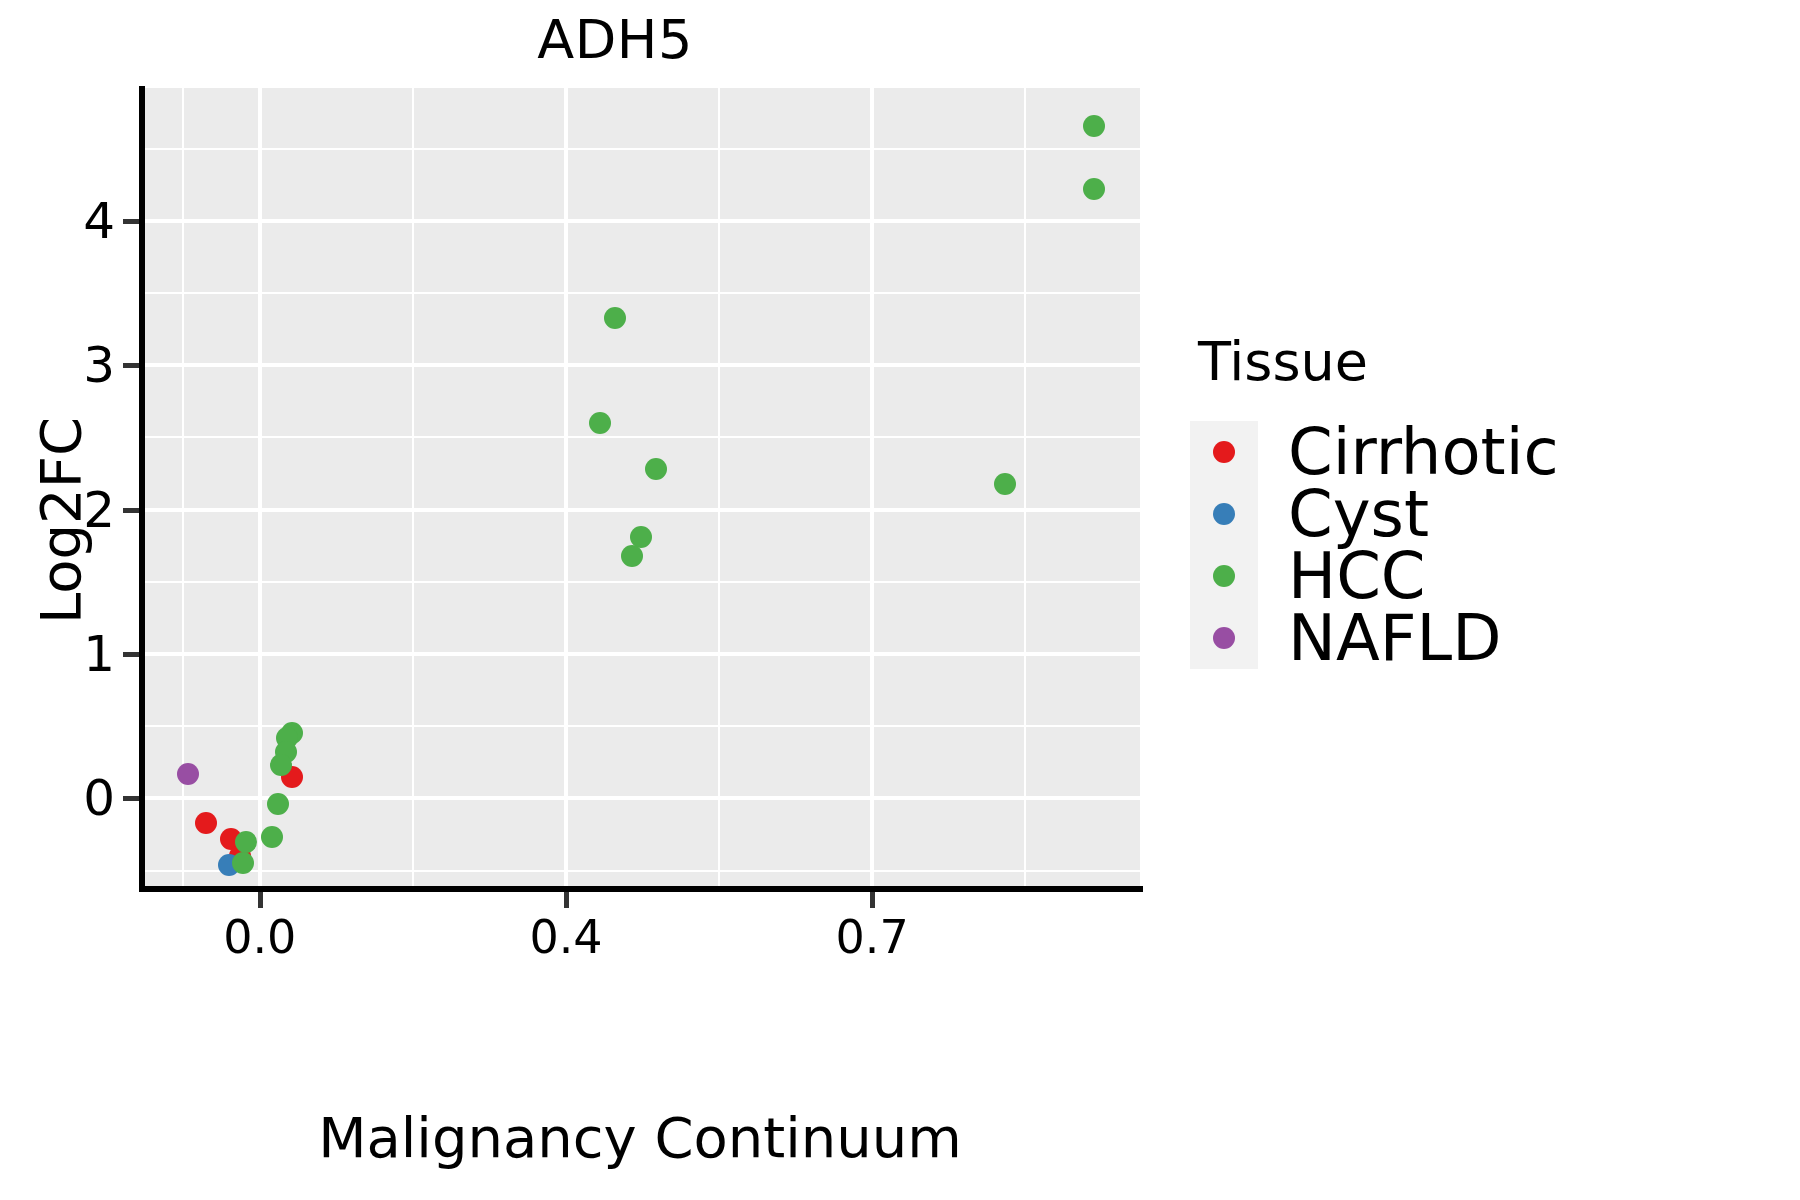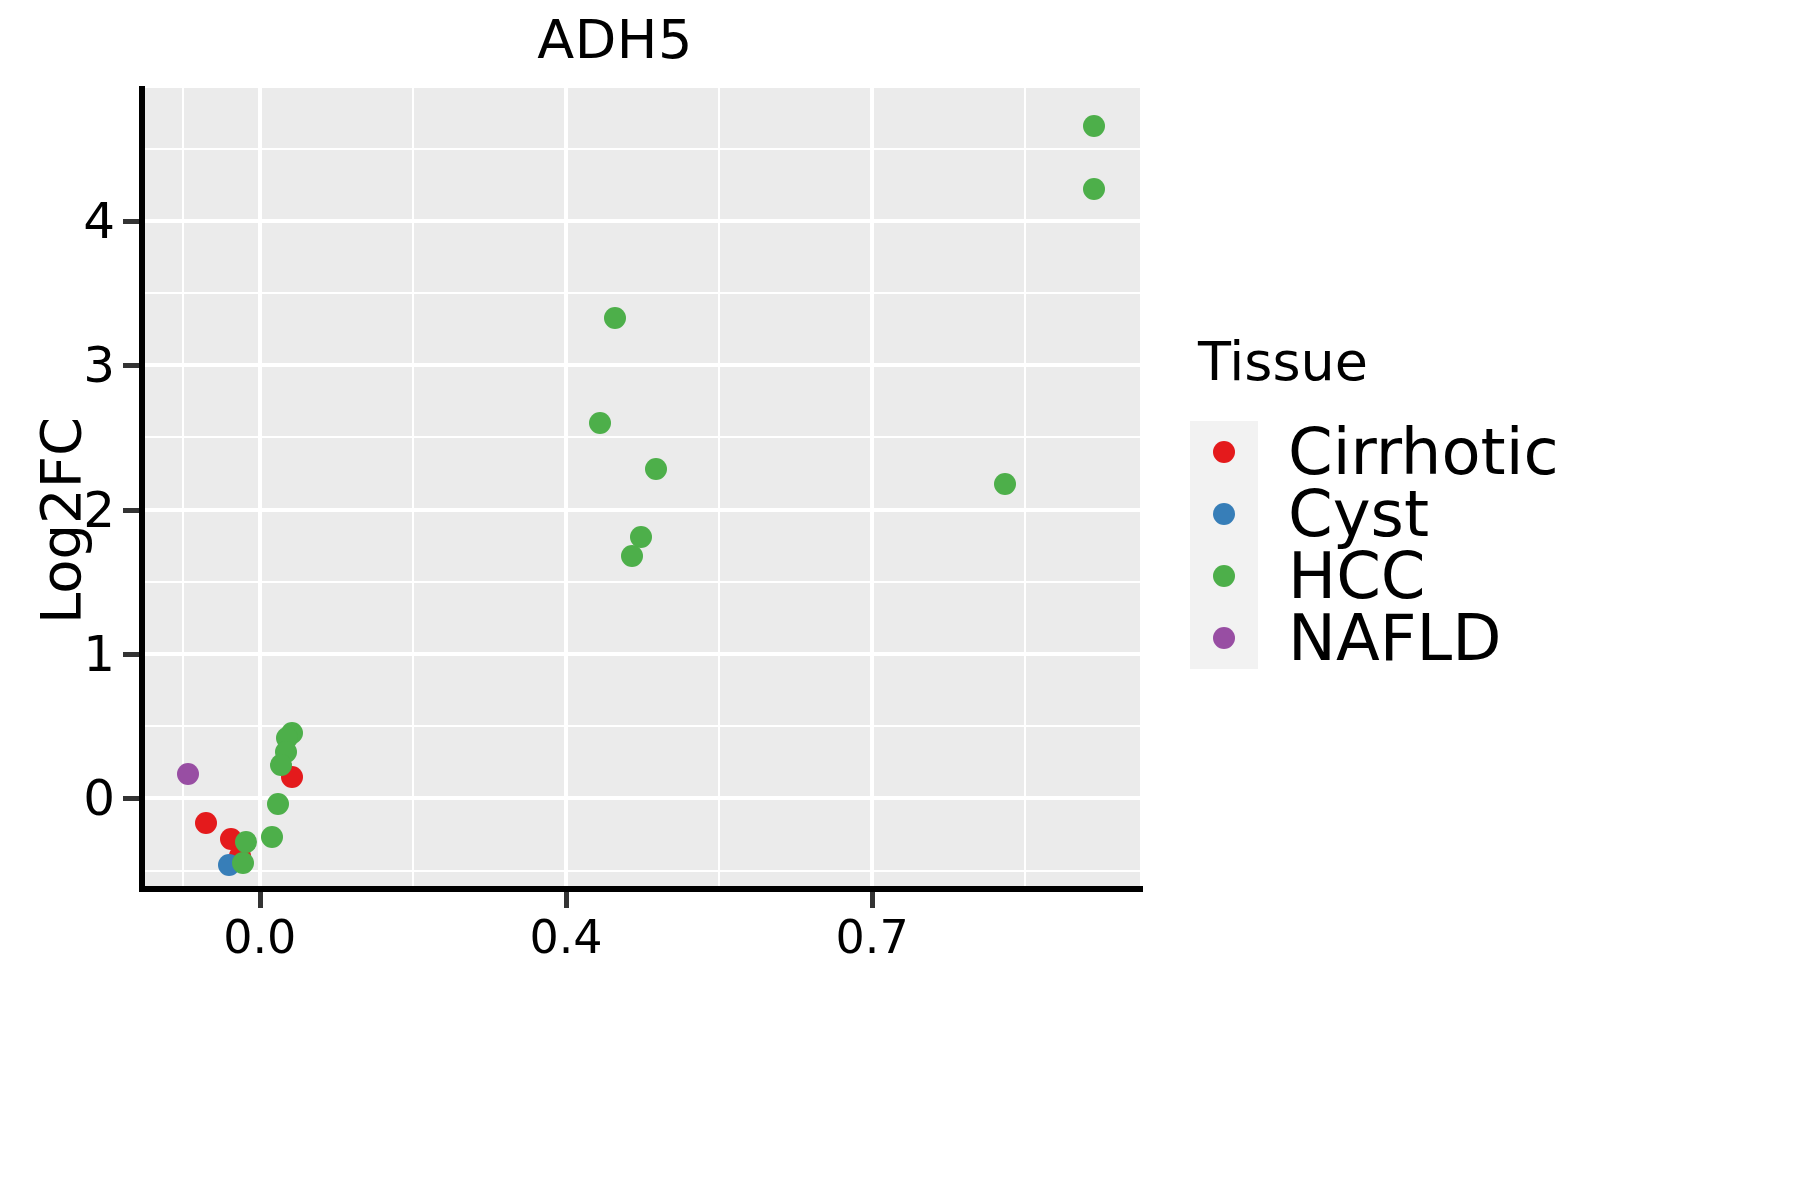--- a/index.html
+++ b/index.html
@@ -215,20 +215,21 @@
       <div class="ylab" style="top: 220.852px;">4</div>
       <div class="tick-x" style="left: 257.808px;"></div>
       <div class="xlab" style="left: 259.808px;">0.0</div>
       <div class="tick-x" style="left: 563.962px;"></div>
       <div class="xlab" style="left: 565.962px;">0.4</div>
       <div class="tick-x" style="left: 870.115px;"></div>
       <div class="xlab" style="left: 872.115px;">0.7</div>
     </div>
 
   <div class="axis-title-y">Log2FC</div>
+  <div class="axis-title-x">Malignancy Continuum</div>
 
   <div class="legend">
     <div class="legend-title">Tissue</div>
     <div class="legend-items" id="legend-items">
         <div class="legend-row">
           <div class="legend-key">
             <div class="legend-dot" style="background: rgb(228, 26, 28);"></div>
           </div>
           <div class="legend-label">Cirrhotic</div>
         </div>

